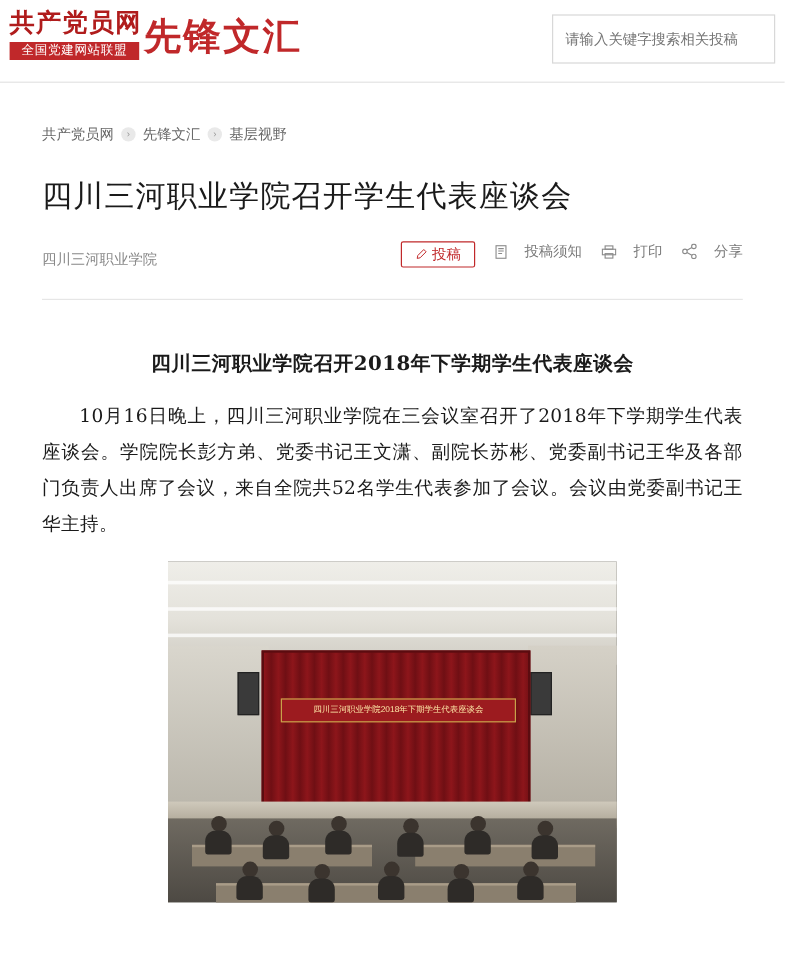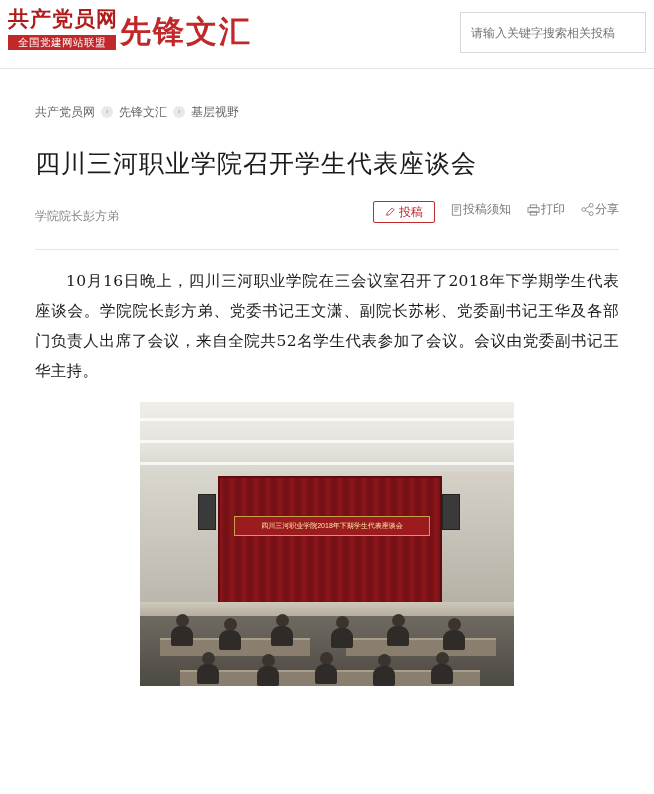--- a/index.html
+++ b/index.html
@@ -166,21 +166,21 @@
     height: 22px;
     padding: 0 11px;
     border-radius: 2px;
     background: #fff;
     box-sizing: border-box;
     cursor: pointer;
   }
   .meta-action {
     display: flex;
     align-items: center;
-    gap: 1px;
+    gap: 14px;
     font-size: 12px;
     color: #7a7a7a;
     cursor: pointer;
   }
   .icon {
     display: inline-block;
     line-height: 1;
   }
   .icon svg { display: block; }
 
@@ -312,21 +312,21 @@
     <a href="#">共产党员网</a>
     <span class="crumb-sep">›</span>
     <a href="#">先锋文汇</a>
     <span class="crumb-sep">›</span>
     <a href="#">基层视野</a>
   </div>
 
   <h1 class="article-title">四川三河职业学院召开学生代表座谈会</h1>
 
   <div class="meta-bar">
-    <div class="meta-left">学院院长彭方弟</div>
+    <div class="meta-left">四川三河职业学院</div>
     <div class="meta-right">
 
       <div class="btn-contribute">
         <span class="icon">
           <svg width="10" height="10" viewBox="0 0 12 12">
             <path d="M8.6 1.1l2.3 2.3-6 6-2.9.6.6-2.9z" fill="none" stroke="#c0282a" stroke-width="1"></path>
           </svg>
         </span>
         <span>投稿</span>
       </div>
@@ -360,20 +360,21 @@
             <circle cx="11" cy="11.5" r="2" fill="none" stroke="#8a8a8a" stroke-width="1"></circle>
             <path d="M4.8 6L9.2 3.5M4.8 8l4.4 2.5" stroke="#8a8a8a" stroke-width="1"></path>
           </svg>
         </span>
         <span>分享</span>
       </div>
 
     </div>
   </div>
 
+  <div class="body-title">四川三河职业学院召开2018年下学期学生代表座谈会</div>
   <p class="body-para">10月16日晚上，四川三河职业学院在三会议室召开了2018年下学期学生代表座谈会。学院院长彭方弟、党委书记王文潇、副院长苏彬、党委副书记王华及各部门负责人出席了会议，来自全院共52名学生代表参加了会议。会议由党委副书记王华主持。</p>
 
   <div class="photo-wrap">
     <div class="photo">
       <div class="ph-ceiling"></div>
       <div class="ph-ceil-line" style="top:16px"></div>
       <div class="ph-ceil-line" style="top:38px"></div>
       <div class="ph-ceil-line" style="top:60px"></div>
       <div class="ph-wall-left"></div>
       <div class="ph-wall-right"></div>

